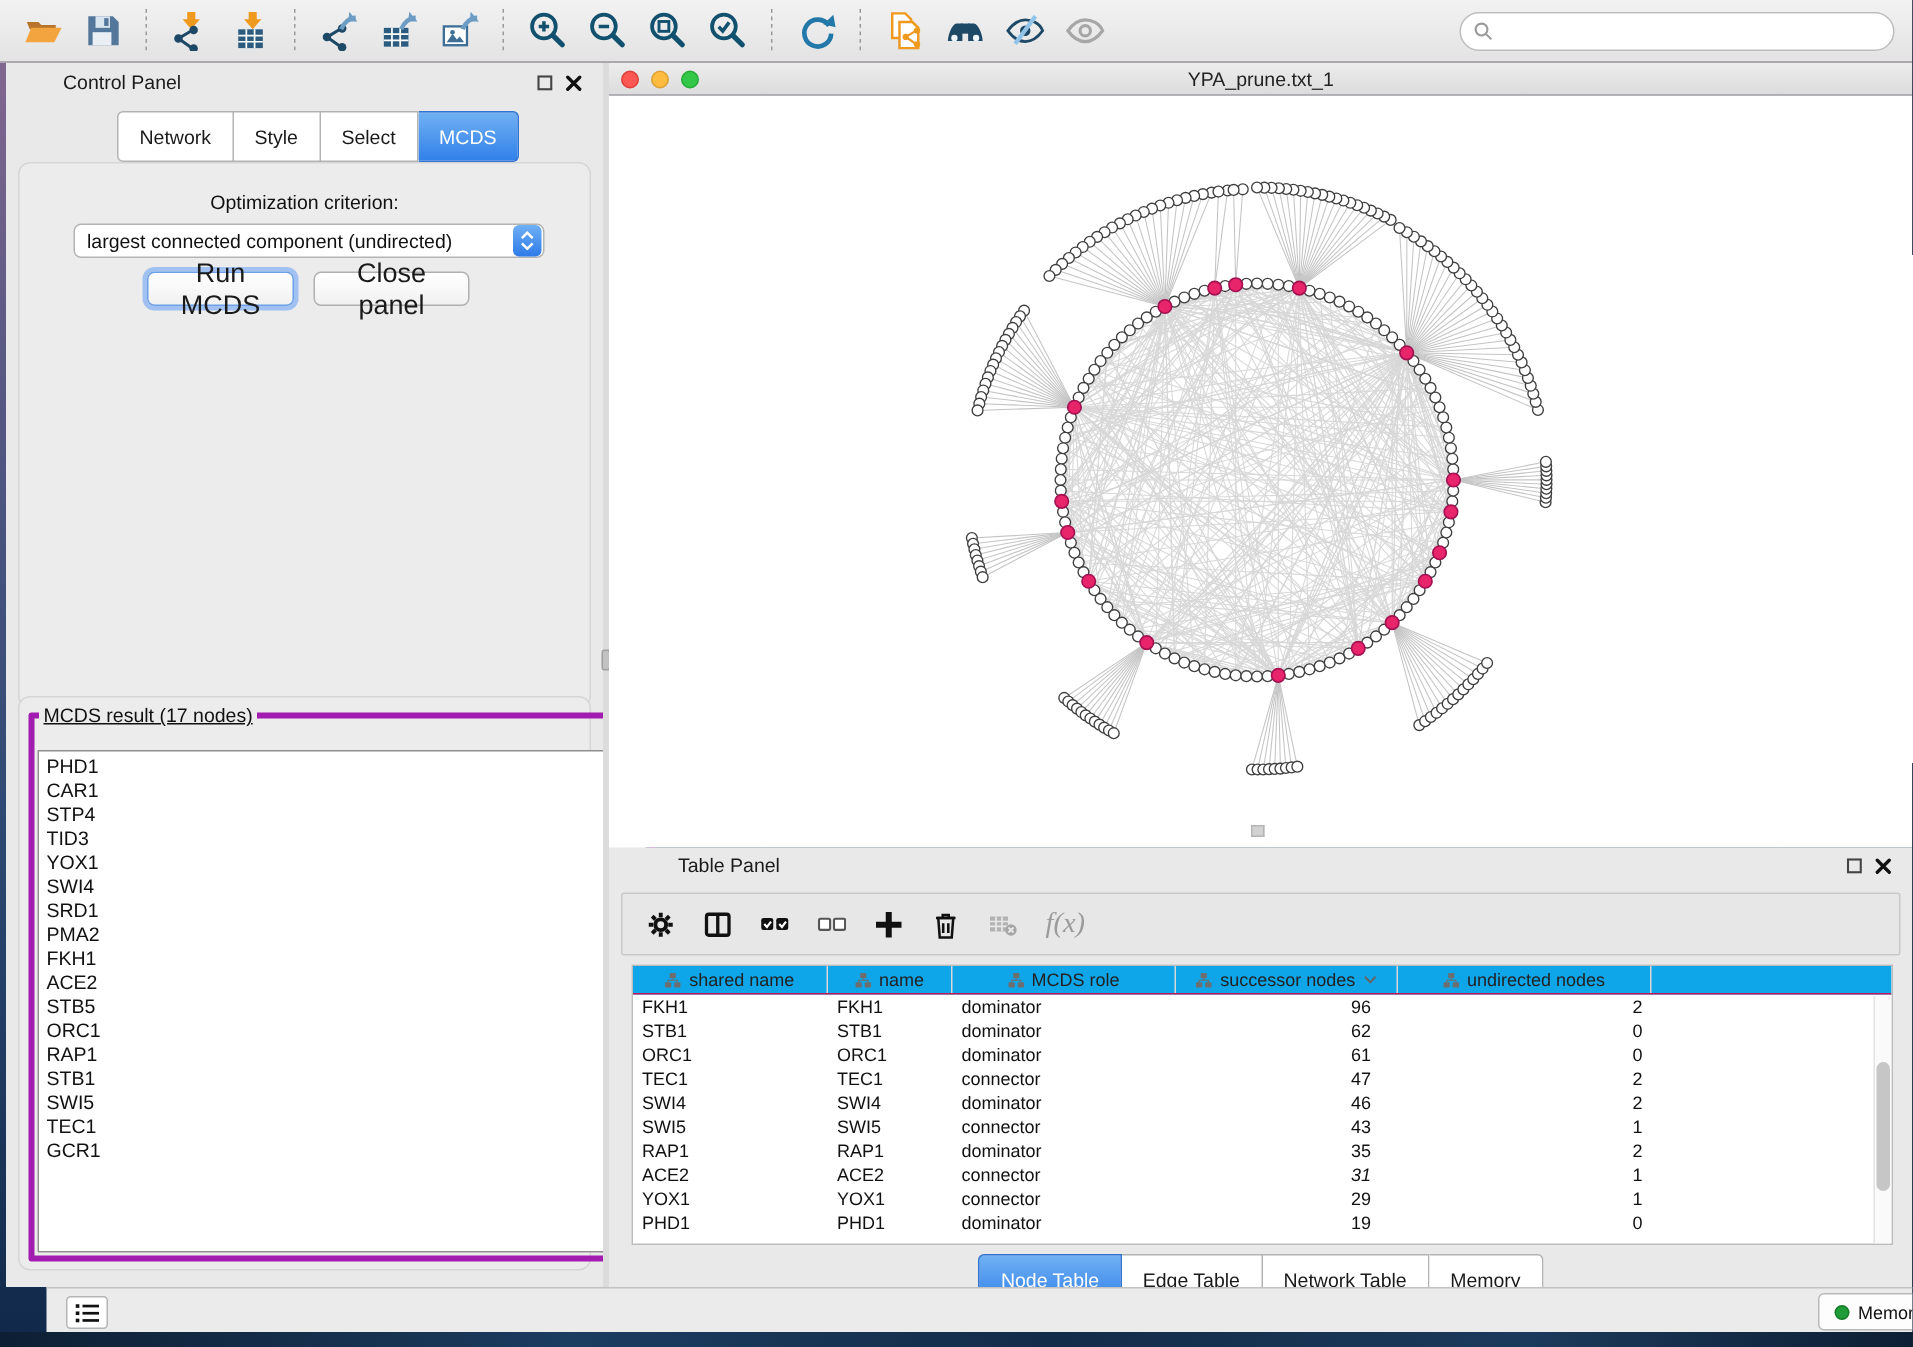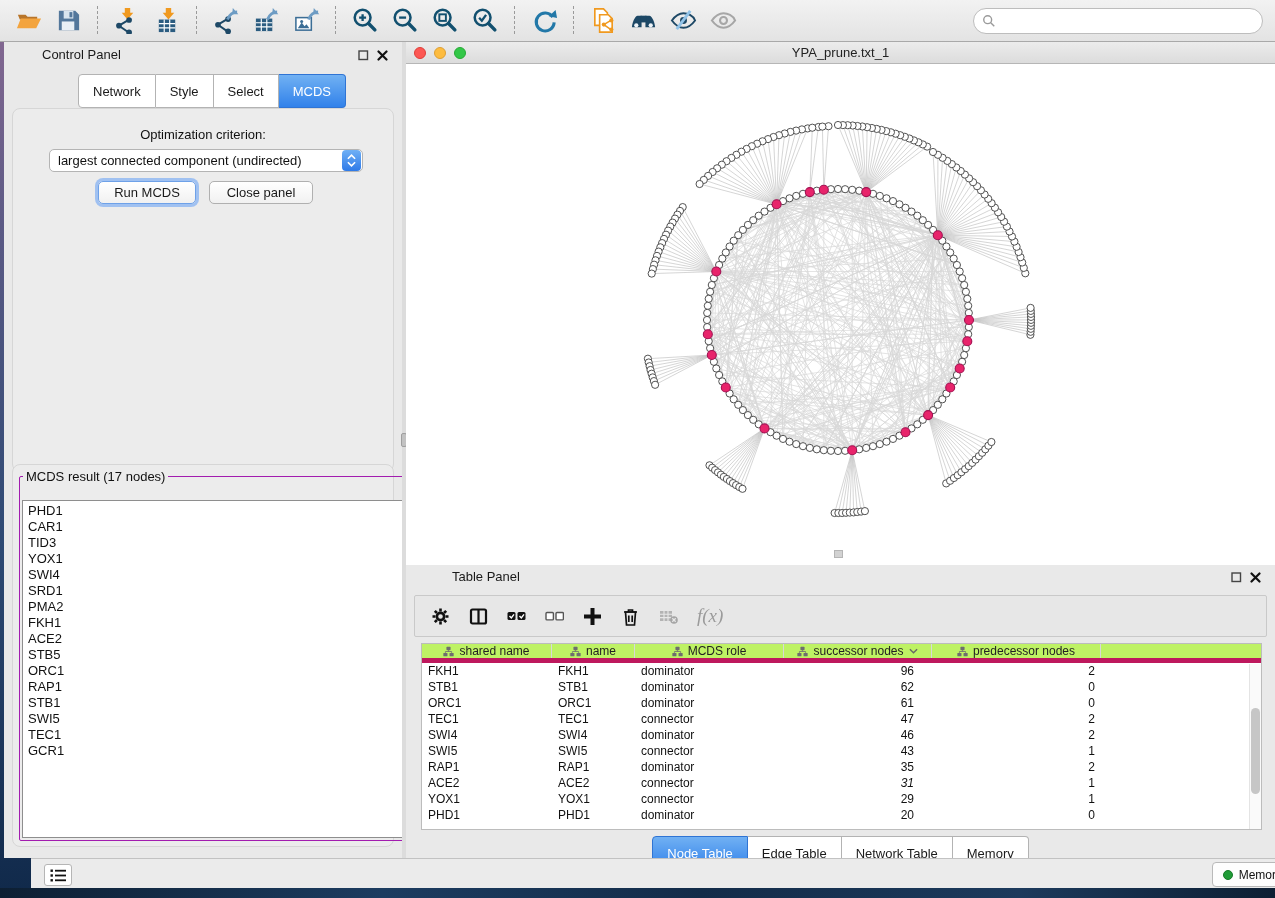--- a/index.html
+++ b/index.html
@@ -35,25 +35,25 @@
   .seg-tab.active{background:linear-gradient(180deg,#71b1f3,#3181ea);border-color:#2f74d4;color:#fff;}
   .cp-box{position:absolute;left:8px;width:382px;background:#ececec;border:1px solid #d6d6d6;border-radius:8px;}
   .opt-label{position:absolute;left:0;top:18px;width:100%;text-align:center;font-size:13px;}
   .select-ctl{position:absolute;left:36px;top:40px;width:314px;height:23px;background:#fff;
     border:1px solid #b4b4b4;border-radius:5px;display:flex;align-items:center;font-size:13px;}
   .select-ctl .sel-text{flex:1;padding:0 8px;white-space:nowrap;overflow:hidden;}
   .select-stepper{width:19px;height:21px;border-radius:4px;background:linear-gradient(180deg,#6fb0f5,#2e7ae8);
     margin-right:1px;display:flex;flex-direction:column;align-items:center;justify-content:center;gap:1px;}
   .select-stepper svg{width:9px;height:6px;}
   .mac-btn{position:absolute;height:23px;background:linear-gradient(180deg,#ffffff,#f1f1f1);
-    border:1px solid #b0b0b0;border-radius:5px;font-size:13px;display:flex;align-items:center;justify-content:center;
+    border:1px solid #b0b0b0;border-radius:5px;font-size:18px;display:flex;align-items:center;justify-content:center;
     color:#1a1a1a;font-family:inherit;}
   .mac-btn.focusring{box-shadow:0 0 0 3px rgba(110,165,245,.6);border-color:#6ea1e8;}
   fieldset.mcds-result{position:absolute;left:6px;top:4px;width:418px;height:372px;margin:0;padding:1px;
-    border:1px solid #a21caf;border-radius:2px;}
+    border:4px solid #a21caf;border-radius:2px;text-decoration:underline;}
   fieldset.mcds-result legend{font-size:13px;padding:0 3px;margin-left:2px;}
   .mcds-list{position:absolute;left:2px;top:16px;right:2px;bottom:2px;background:#fff;border:1px solid #8e8e8e;
     font-size:13px;line-height:16px;padding:2px 0 0 5px;overflow:hidden;}
   .mcds-scrolltrack{position:absolute;top:1px;right:1px;bottom:1px;width:11px;background:#f4f4f4;border-left:1px solid #e2e2e2;}
   .mcds-item{height:16px;}
   
   .v-splitter{position:absolute;left:402px;top:42px;width:4px;height:816px;background:#dcdcdc;}
   .v-grip{position:absolute;left:401px;top:433px;width:6px;height:14px;background:#c2c2c2;border:1px solid #9f9f9f;border-radius:2px;}
   
   .net-window{position:absolute;left:406px;top:42px;width:869px;height:523px;}
@@ -65,21 +65,21 @@
   .net-canvas{position:absolute;left:0;top:22px;width:869px;height:501px;background:#fff;}
   .net-grip{position:absolute;left:428px;top:486px;width:9px;height:8px;background:#d2d2d2;border:1px solid #b5b5b5;}
   
   .table-panel{position:absolute;left:406px;top:565px;width:869px;height:293px;background:#e9e9e9;}
   .tp-toolbar{position:absolute;left:8px;top:30px;width:853px;height:42px;background:#e7e7e7;
     border:1px solid #c9c9c9;border-radius:2px;display:flex;align-items:center;padding-left:16px;}
   .tp-toolbar .tp-icon{margin-right:19px;display:flex;align-items:center;justify-content:center;height:22px;}
   .tp-toolbar .tp-icon svg{width:19px;height:19px;}
   .fx-label{font-size:19px;font-style:italic;font-family:"Liberation Serif","DejaVu Serif",serif;color:#9b9b9b;}
   .tbl{position:absolute;left:15px;top:78px;width:841px;height:187px;background:#fff;border:1px solid #bcbcbc;overflow:hidden;}
-  .tbl-header{display:flex;height:19px;background:#bef264;border-bottom:5px solid #be185d;font-size:12px;color:#222;}
+  .tbl-header{display:flex;height:19px;background:#0ea5e9;border-bottom:1px solid #be185d;font-size:12px;color:#222;}
   .tbl-hcell{display:flex;align-items:center;justify-content:center;gap:5px;border-right:1px solid #d8d8d8;height:100%;}
   .tbl-hcell svg{width:11px;height:11px;flex:none;}
   .tbl-row{display:flex;height:16px;font-size:12px;align-items:center;}
   .tbl-cell{padding:0 6px;white-space:nowrap;overflow:hidden;}
   .tbl-cell.num{text-align:right;}
   .tbl-scroll{position:absolute;top:20px;right:0;bottom:0;width:12px;background:#fafafa;border-left:1px solid #e4e4e4;}
   .tbl-thumb{position:absolute;left:1px;width:9px;border-radius:5px;background:#c6c6c6;}
   .bottom-tabs{position:absolute;left:0;top:271px;width:869px;display:flex;justify-content:center;}
   
   .status-bar{position:absolute;left:0;top:858px;width:1275px;height:30px;background:#ebebeb;border-top:1px solid #c2c2c2;margin-left:31px;}
@@ -289,20 +289,21 @@
       <button class="mac-btn focusring" style="left:85px;top:72px;width:98px;">Run MCDS</button>
       <button class="mac-btn" style="left:196px;top:72px;width:104px;">Close panel</button>
     </div>
 
     <div class="cp-box" style="top:422px;height:383px;">
       <fieldset class="mcds-result">
         <legend>MCDS result (17 nodes)</legend>
         <div class="mcds-list" id="mcds-list">
           <div class="mcds-item">PHD1</div>
             <div class="mcds-item">CAR1</div>
+            <div class="mcds-item">STP4</div>
             <div class="mcds-item">TID3</div>
             <div class="mcds-item">YOX1</div>
             <div class="mcds-item">SWI4</div>
             <div class="mcds-item">SRD1</div>
             <div class="mcds-item">PMA2</div>
             <div class="mcds-item">FKH1</div>
             <div class="mcds-item">ACE2</div>
             <div class="mcds-item">STB5</div>
             <div class="mcds-item">ORC1</div>
             <div class="mcds-item">RAP1</div>
@@ -1311,21 +1312,21 @@
           </div>
           <div class="tbl-hcell" style="width: 169px;">
             <svg viewBox="0 0 16 16">
               <g fill="#6e6e6e">
                 <rect x="5" y="1" width="6" height="5" rx="1"></rect>
                 <rect x="0.5" y="10" width="6" height="5" rx="1"></rect>
                 <rect x="9.5" y="10" width="6" height="5" rx="1"></rect>
                 <path d="M8 6v2M3.5 10V8h9v2" stroke="#6e6e6e" fill="none" stroke-width="1.2"></path>
               </g>
             </svg>
-            <span>predecessor nodes</span>
+            <span>undirected nodes</span>
           </div>
           <div class="tbl-hcell" style="flex: 1 1 0%; border-right: none;"></div>
         </div>
       <div id="tbl-body">
           <div class="tbl-row">
             <div class="tbl-cell" style="width: 130px;">FKH1</div>
             <div class="tbl-cell" style="width: 83px;">FKH1</div>
             <div class="tbl-cell" style="width: 149px;">dominator</div>
             <div class="tbl-cell num" style="width: 148px; padding-right: 18px;">96</div>
             <div class="tbl-cell num" style="width: 169px;">2</div>
@@ -1383,21 +1384,21 @@
             <div class="tbl-cell" style="width: 130px;">YOX1</div>
             <div class="tbl-cell" style="width: 83px;">YOX1</div>
             <div class="tbl-cell" style="width: 149px;">connector</div>
             <div class="tbl-cell num" style="width: 148px; padding-right: 18px;">29</div>
             <div class="tbl-cell num" style="width: 169px;">1</div>
           </div>
           <div class="tbl-row">
             <div class="tbl-cell" style="width: 130px;">PHD1</div>
             <div class="tbl-cell" style="width: 83px;">PHD1</div>
             <div class="tbl-cell" style="width: 149px;">dominator</div>
-            <div class="tbl-cell num" style="width: 148px; padding-right: 18px;">20</div>
+            <div class="tbl-cell num" style="width: 148px; padding-right: 18px;">19</div>
             <div class="tbl-cell num" style="width: 169px;">0</div>
           </div>
         </div>
       <div class="tbl-scroll">
         <div class="tbl-thumb" style="top:44px;height:86px;"></div>
       </div>
     </div>
     <div class="bottom-tabs">
       <div class="seg-tabs" id="tbl-tabs" style="position:static;">
           <div class="seg-tab active">Node Table</div>

